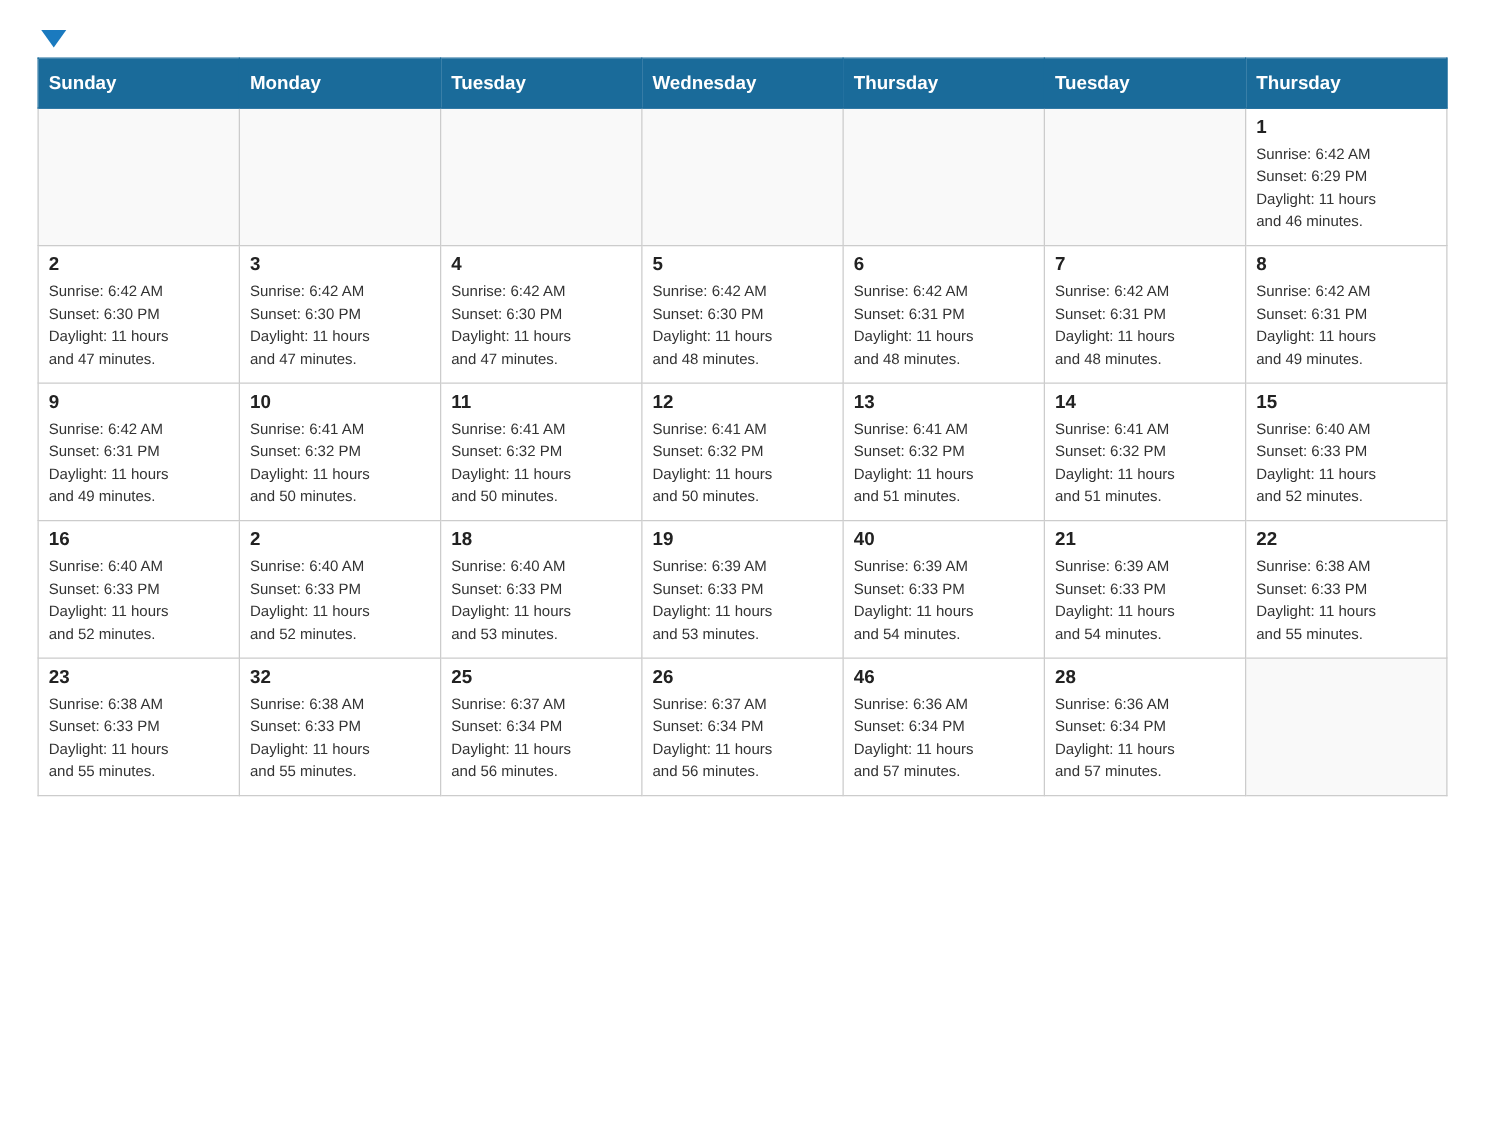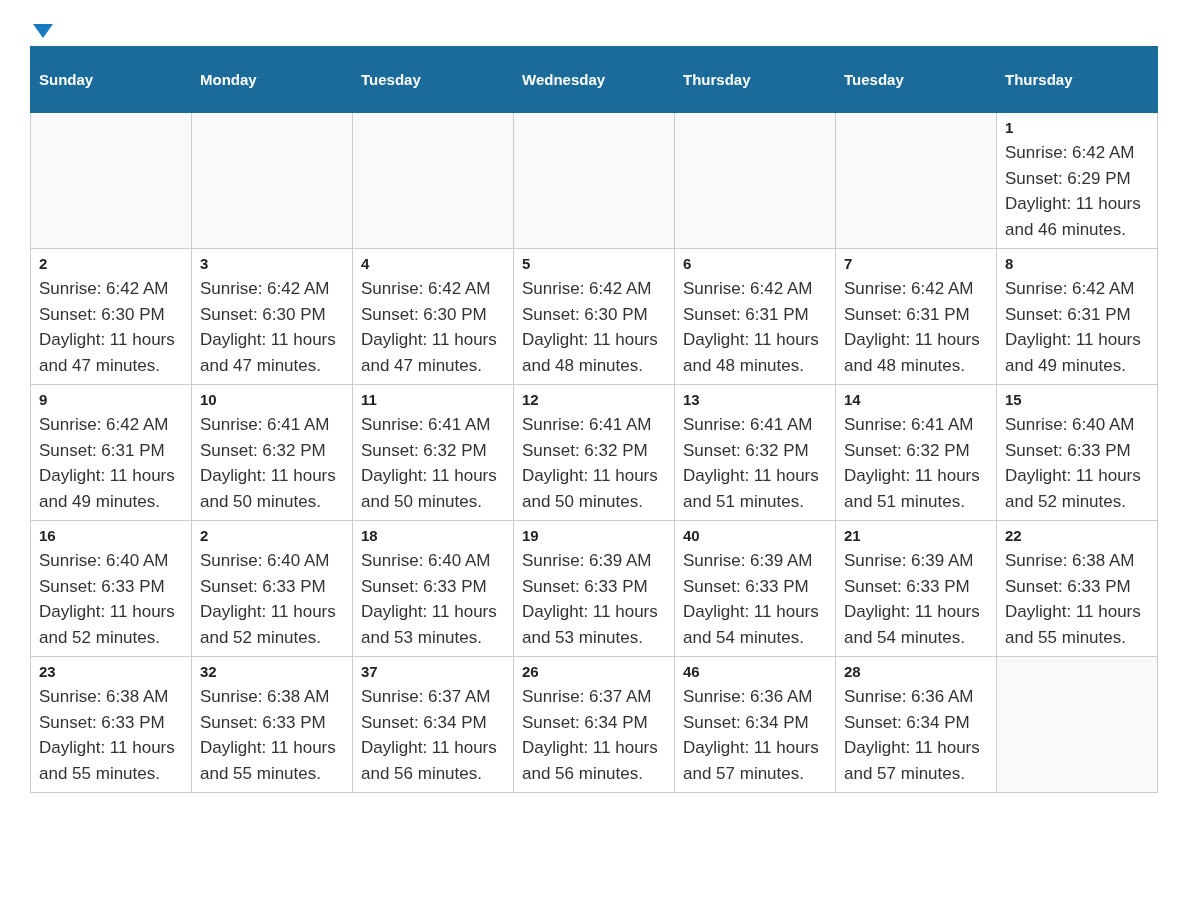--- a/index.html
+++ b/index.html
@@ -60,41 +60,41 @@
     .calendar {
       width: 100%;
       border-collapse: collapse;
       margin-top: 10px;
     }
     .calendar thead th {
       background-color: #1a6b9a;
       color: #fff;
       font-size: 15px;
       font-weight: bold;
-      padding: 24px 8px;
+      padding: 11px 8px;
       text-align: left;
       border: 1px solid #1a6b9a;
     }
     .calendar tbody td {
       border: 1px solid #ccc;
       vertical-align: top;
       padding: 6px 8px;
       width: 14.28%;
       min-height: 110px;
       height: 110px;
     }
     .day-number {
       font-size: 15px;
       font-weight: bold;
       color: #222;
       display: block;
       margin-bottom: 4px;
     }
     .day-info {
-      font-size: 17px;
+      font-size: 12px;
       color: #333;
       line-height: 1.5;
     }
     .empty-cell {
       background: #f9f9f9;
     }
     .row-divider td {
       border-top: 2px solid #1a6b9a;
     }
   </style>
@@ -305,21 +305,21 @@
 and 55 minutes.</div>
         </td>
         <td>
           <span class="day-number">32</span>
           <div class="day-info" style="white-space: pre-line;">Sunrise: 6:38 AM
 Sunset: 6:33 PM
 Daylight: 11 hours
 and 55 minutes.</div>
         </td>
         <td>
-          <span class="day-number">37</span>
+          <span class="day-number">25</span>
           <div class="day-info" style="white-space: pre-line;">Sunrise: 6:37 AM
 Sunset: 6:34 PM
 Daylight: 11 hours
 and 56 minutes.</div>
         </td>
         <td>
           <span class="day-number">26</span>
           <div class="day-info" style="white-space: pre-line;">Sunrise: 6:37 AM
 Sunset: 6:34 PM
 Daylight: 11 hours

